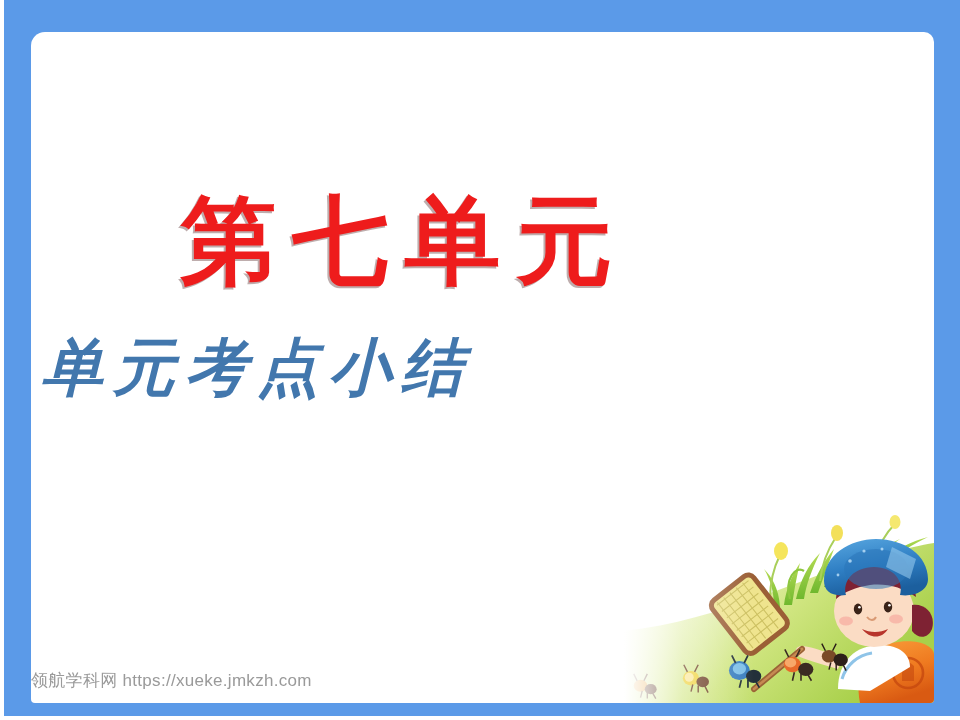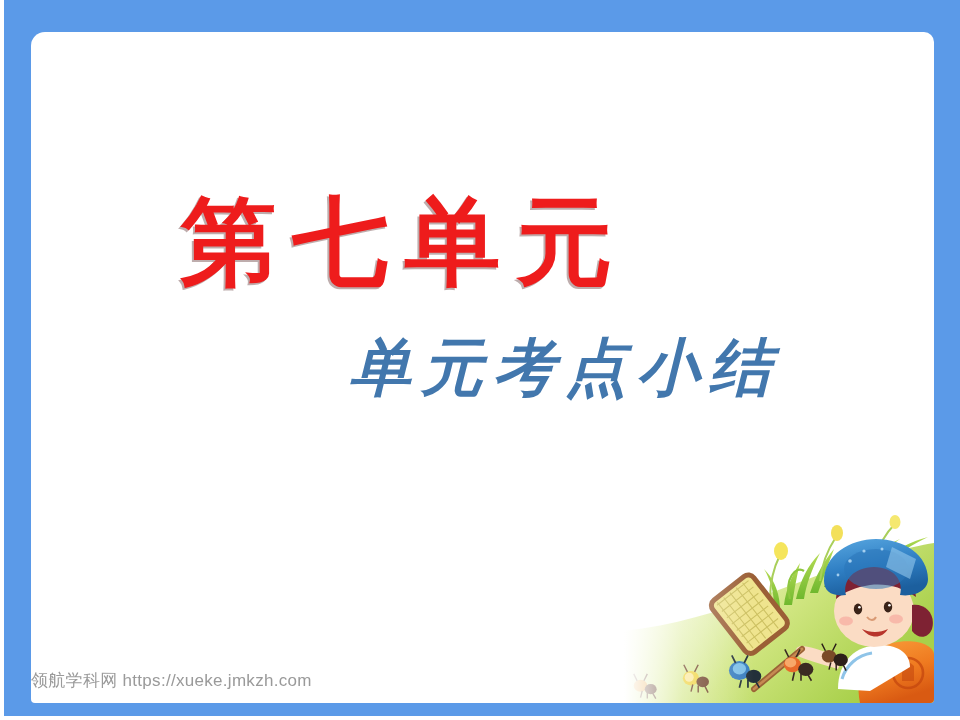--- a/index.html
+++ b/index.html
@@ -35,36 +35,36 @@
     background: #ffffff;
     border-radius: 14px 10px 4px 4px;
     overflow: hidden;
   }
   .main-title {
     position: absolute;
     left: 0;
     top: 160px;
     width: 731px;
     text-align: center;
-    font-family: Liberation Sans, sans-serif;
+    font-family: Liberation Serif, serif;
     font-size: 96px;
     font-weight: bold;
     line-height: 1.05;
     color: #ee1c1c;
     letter-spacing: 16px;
     text-indent: 16px;
     text-shadow: -2px 2px 0 rgba(70,20,20,0.35);
     white-space: nowrap;
   }
   .sub-title {
     position: absolute;
     left: 0;
     top: 300px;
     width: 750px;
-    text-align: right;
+    text-align: left;
     font-family: "DejaVu Serif", "Liberation Serif", serif;
     font-size: 62px;
     font-weight: bold;
     font-style: italic;
     line-height: 1.15;
     color: #4277ad;
     letter-spacing: 10px;
     text-indent: 10px;
     white-space: nowrap;
   }

